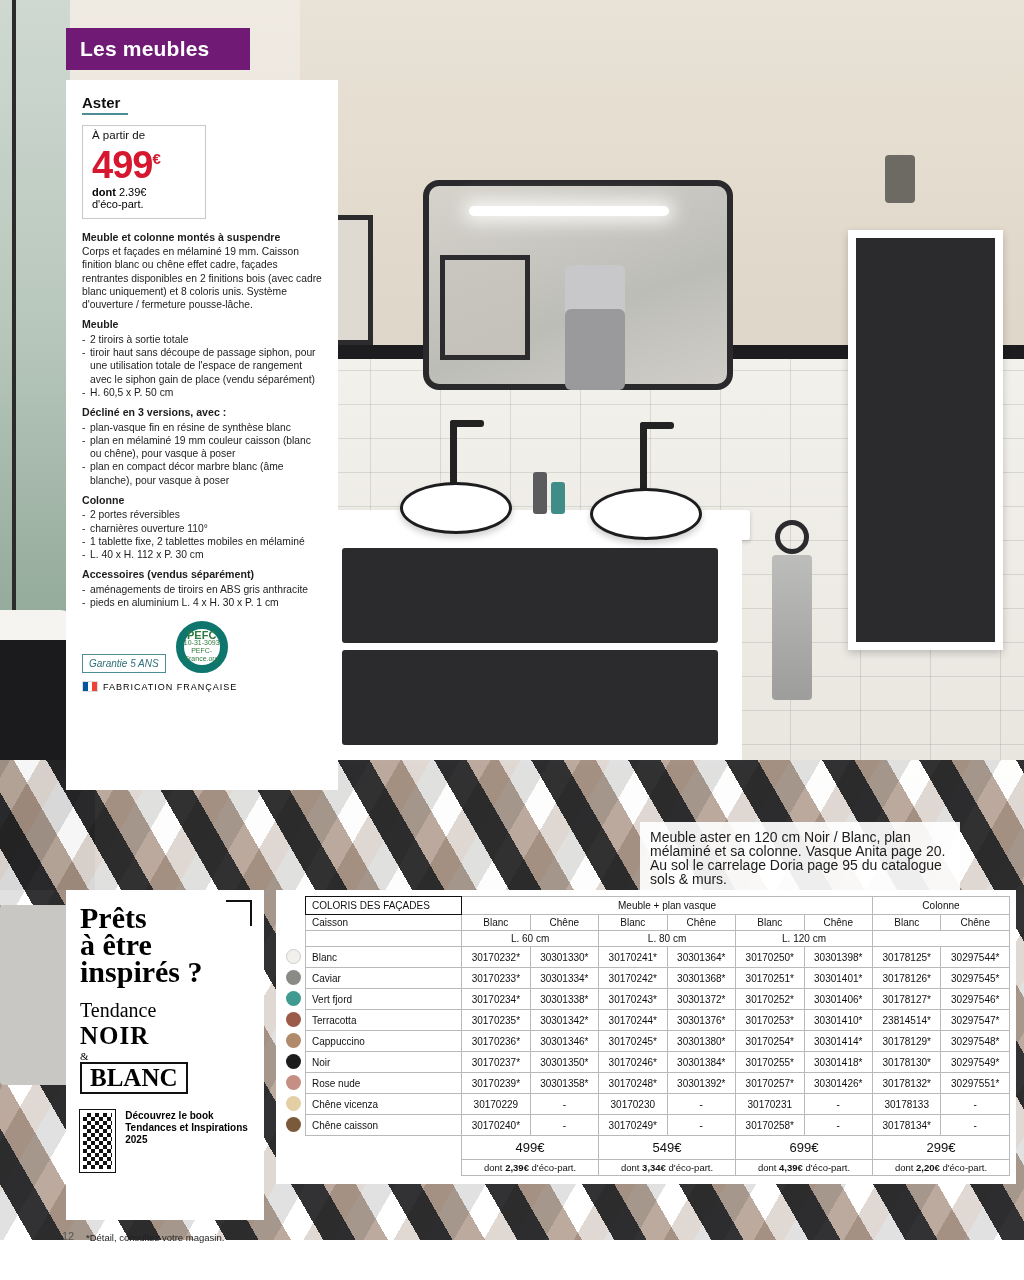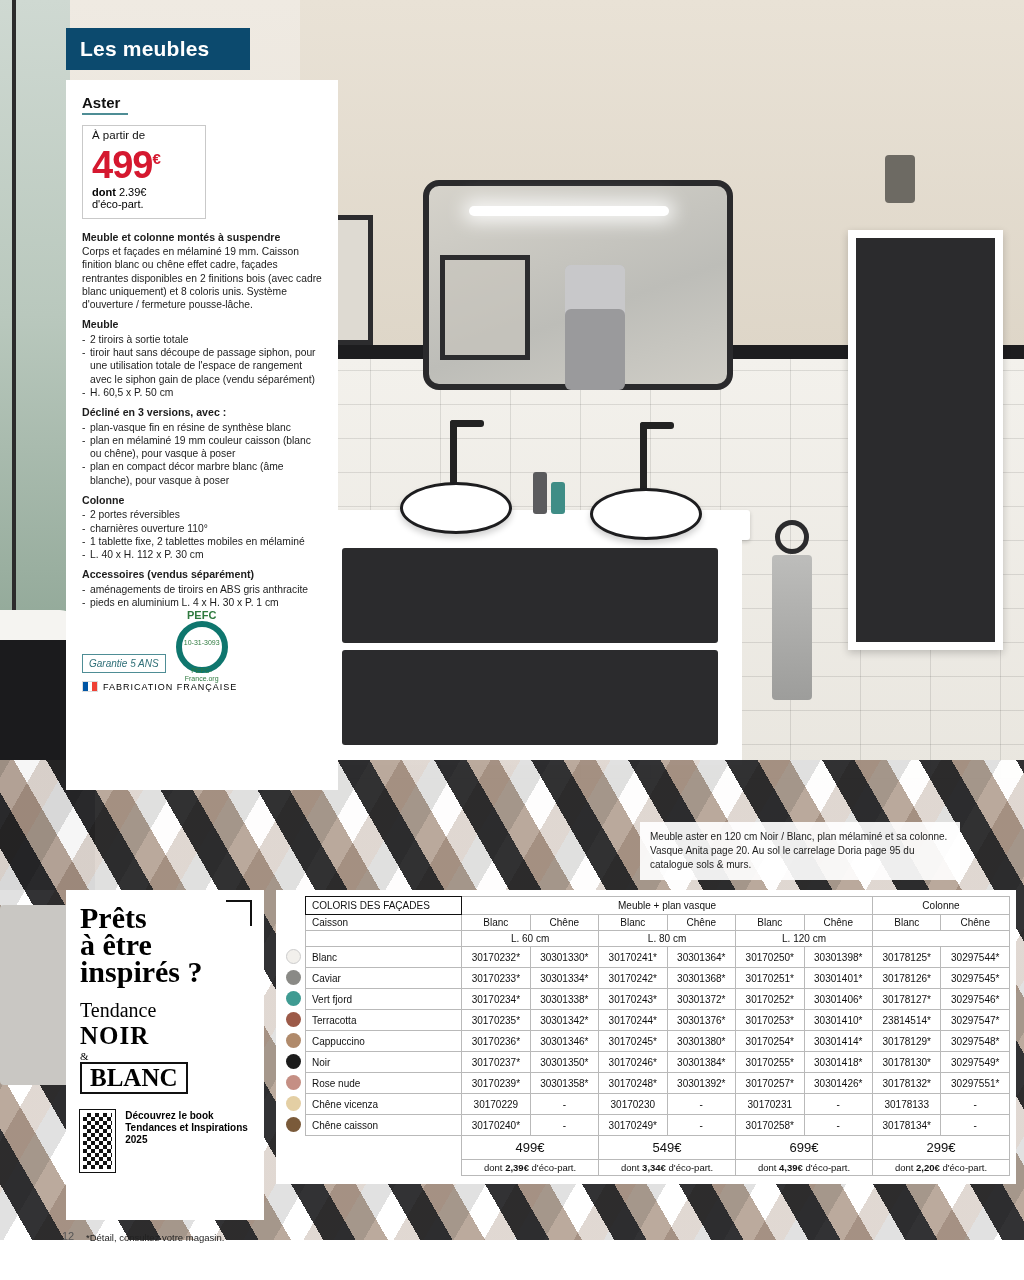--- a/index.html
+++ b/index.html
@@ -82,21 +82,21 @@
   .floor:after{
     content:""; position:absolute; inset:0;
     background:repeating-linear-gradient(-60deg, rgba(255,255,255,.55) 0 26px, rgba(0,0,0,.12) 26px 52px, rgba(185,167,154,.45) 52px 78px);
     mix-blend-mode:multiply;
   }
   .rug { position:absolute; left:0; top:905px; width:240px; height:180px; background:#c9c7c3; border-radius:4px;}
 
   
   .hdr {
     position:absolute; left:66px; top:28px; width:184px; height:42px;
-    background:#0c4a6e; color:#fff; display:flex; align-items:center; padding-left:14px;
+    background:#701a75; color:#fff; display:flex; align-items:center; padding-left:14px;
     font-size:21px; font-weight:bold; letter-spacing:.2px;
   }
 
   
   .panel {
     position:absolute; left:66px; top:80px; width:272px; height:710px;
     background:#fff; padding:14px 16px 10px 16px;
   }
   .panel h2 { margin:0 0 2px 0; font-size:15px; font-weight:bold; color:#111; }
   .panel .rule { width:46px; height:2px; background:#4e8d95; margin-bottom:10px; }
@@ -113,30 +113,30 @@
 
   .blk { font-size:10.3px; line-height:13.3px; color:#1c1c1c; }
   .blk b, .blk .ttl { font-weight:bold; }
   .ttl { display:block; margin-top:7px; margin-bottom:1px; font-size:10.6px;}
   ul.dash { list-style:none; margin:0; padding:0; }
   ul.dash li { position:relative; padding-left:8px; }
   ul.dash li:before { content:"-"; position:absolute; left:0; }
 
   .badges { display:flex; align-items:flex-end; gap:10px; margin-top:12px; }
   .guar { border:1px solid #4e8d95; color:#2f6f77; font-size:10px; padding:3px 6px; font-style:italic; white-space:nowrap;}
-  .pefc { width:52px; height:52px; border-radius:50%; border:6px solid #0f766e; color:#2f7a3f;
-          font-size:7px; text-align:center; display:flex; flex-direction:column; align-items:center; justify-content:center; line-height:8px;gap:20px;}
+  .pefc { width:52px; height:52px; border-radius:50%; border:8px solid #0f766e; color:#2f7a3f;
+          font-size:7px; text-align:center; display:flex; flex-direction:column; align-items:center; justify-content:center; line-height:8px;}
   .pefc .big{font-size:11px;font-weight:bold;}
   .fabfr { display:flex; align-items:center; gap:5px; margin-top:8px; font-size:9px; letter-spacing:1px; }
   .flag { width:16px; height:11px; background:linear-gradient(90deg,#0055a4 0 33%, #fff 33% 66%, #ef4135 66% 100%); border:1px solid #ddd;}
 
   
   .caption {
     position:absolute; left:640px; top:822px; width:320px; background:rgba(255,255,255,.92);
-    padding:8px 10px; font-size:10px; line-height:14px; color:#1c1c1c;
+    padding:8px 10px; font-size:14px; line-height:14px; color:#1c1c1c;
   }
 
   
   .inspi {
     position:absolute; left:66px; top:890px; width:198px; height:330px; background:#fff; padding:14px 14px;
   }
   .inspi .corner { position:absolute; right:12px; top:10px; width:26px; height:26px; border-top:2px solid #111; border-right:2px solid #111;}
   .inspi .l1 { font-family:"Liberation Serif", serif; font-size:30px; font-weight:bold; line-height:27px; }
   .inspi .l2 { font-family:"Liberation Serif", serif; font-size:20px; margin-top:14px; }
   .inspi .l3 { font-family:"Liberation Serif", serif; font-size:25px; font-weight:bold; letter-spacing:1px; }

